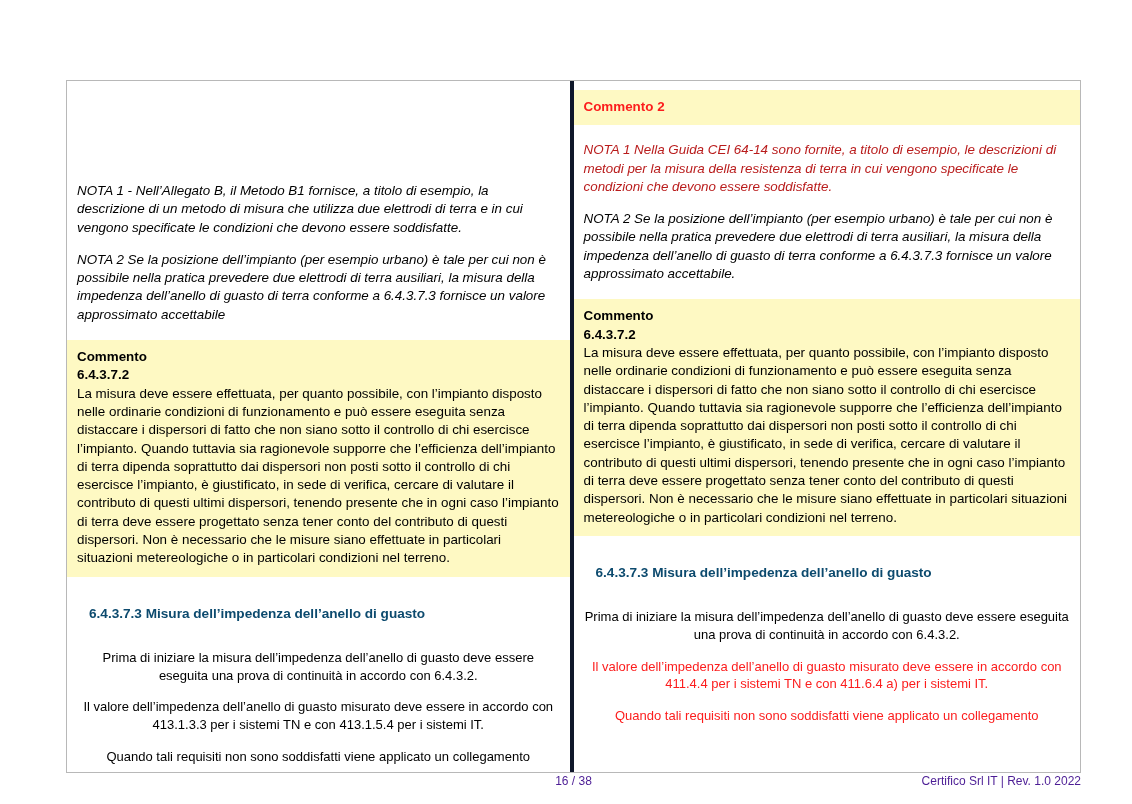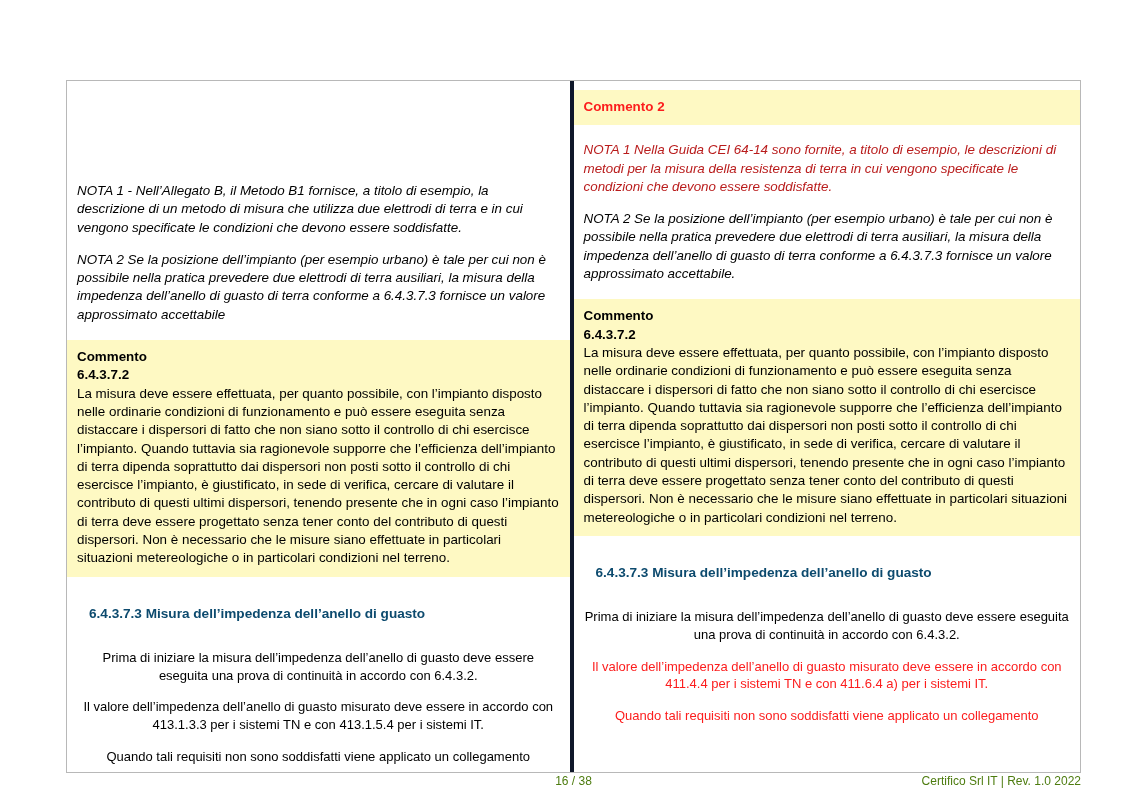--- a/index.html
+++ b/index.html
@@ -115,21 +115,21 @@
   }
 
   
   .page-footer {
     position: absolute;
     bottom: 12px;
     left: 66px;
     right: 51px;
     height: 18px;
     font-size: 12px;
-    color: #4d7c0f;
+    color: #4c1d95;
   }
   .footer-page-number {
     position: absolute;
     left: 0;
     right: 0;
     text-align: center;
   }
   .footer-credit {
     position: absolute;
     right: 0;

